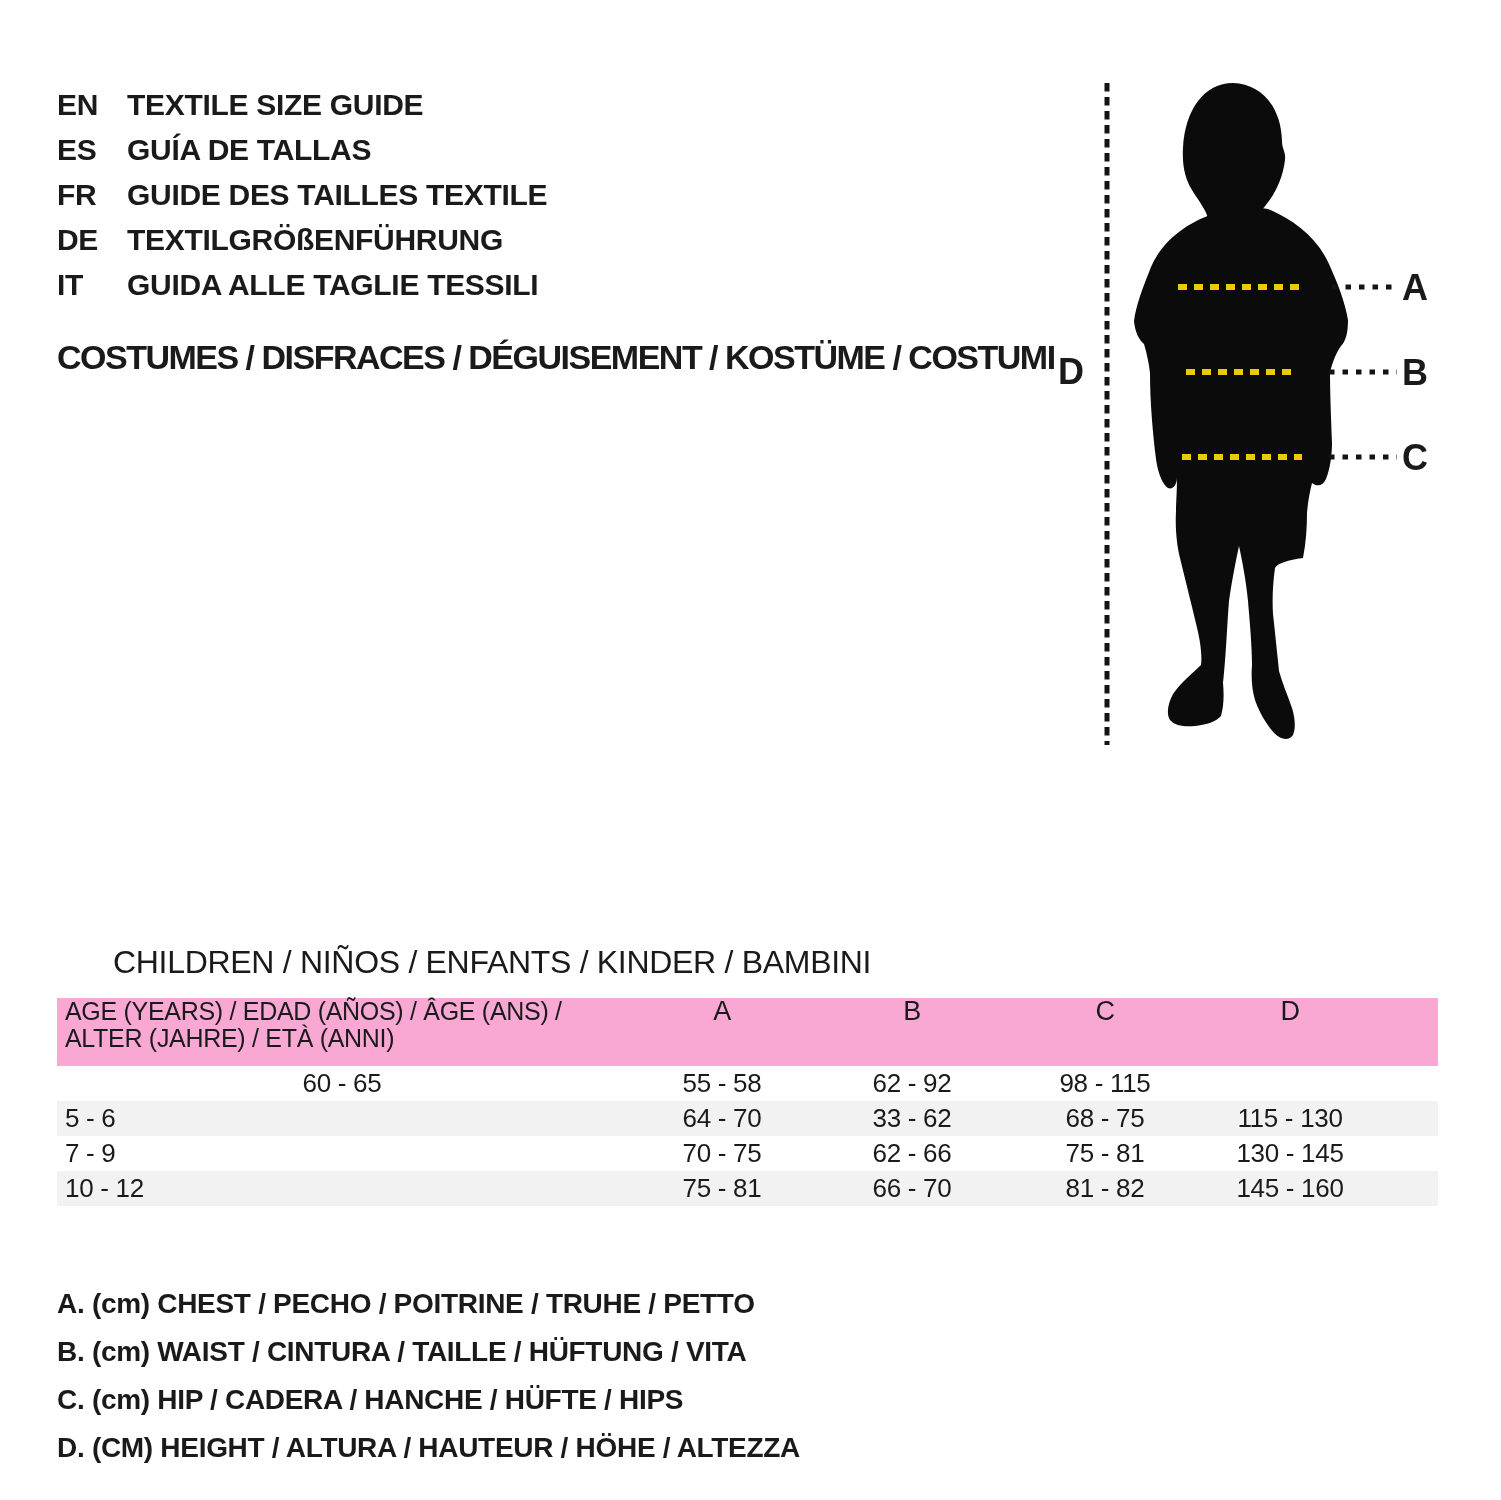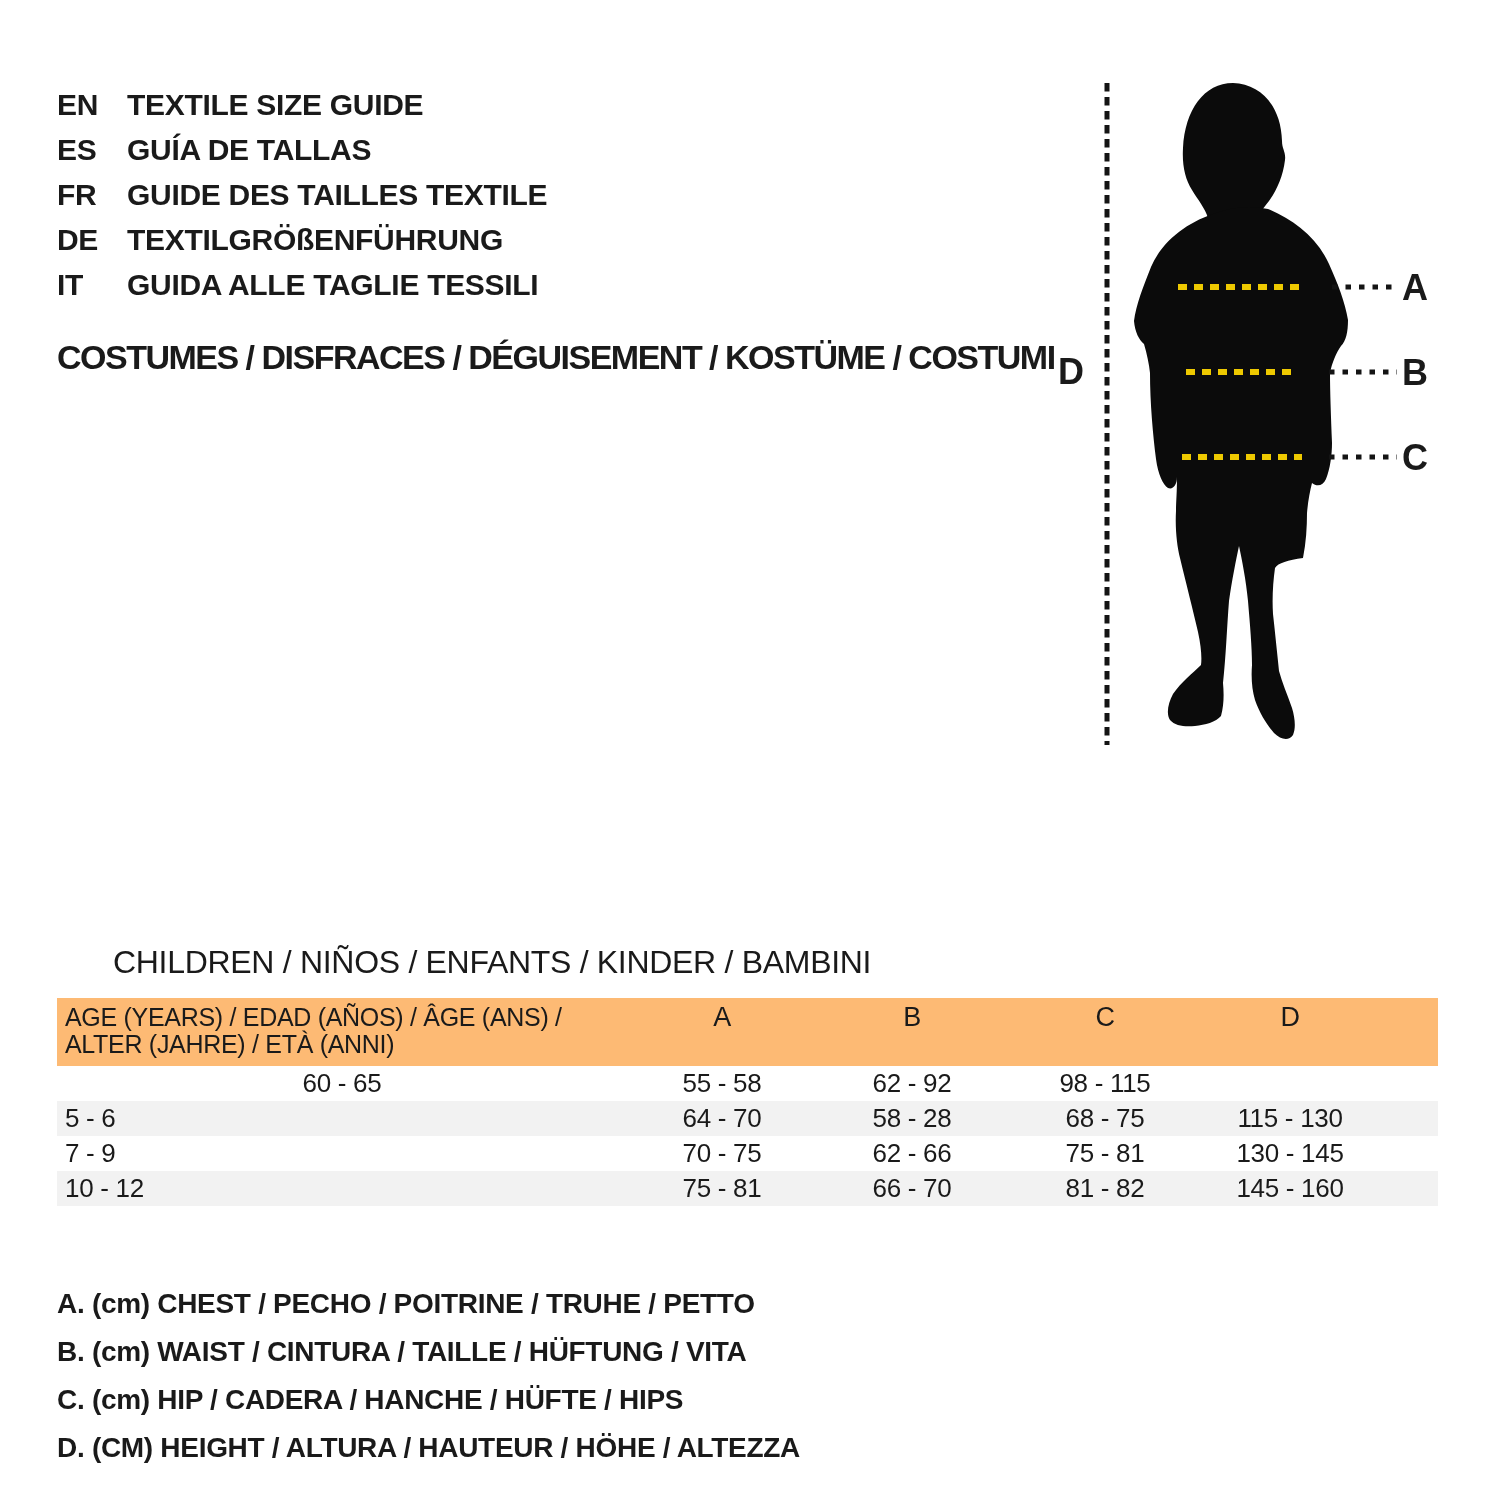--- a/index.html
+++ b/index.html
@@ -30,22 +30,22 @@
 
   
   .table-title { left:73px; top:944px; font-size:32px; font-weight:500;margin-left:40px; }
   .size-table { left:57px; top:998px; width:1381px; font-size:26px; }
   .trow {
     display:grid;
     grid-template-columns:570px 190px 190px 196px 174px auto;
     align-items:center;
   }
   .thead {
-    background:#fdba74; height:68px; align-items:start;
-    font-size:25px; line-height:27px; padding-top:6px;
+    background:#f9a8d4; height:68px; align-items:start;
+    font-size:25px; line-height:27px; 
   }
   .thead .age-h { padding-left:8px; }
   .thead .col-h { text-align:center; font-size:27px; }
   .tdata { height:35px; line-height:35px; }
   .tdata:nth-child(odd) { background:#f2f2f2; }
   .tdata .age-c { padding-left:8px; }
   .tdata .val-c { text-align:center; }
 
   
   .legend { left:57px; top:1248px; font-size:28px; font-weight:600; line-height:48px;margin-top:32px; }
@@ -173,21 +173,21 @@
   <div class="trow tdata">
     <div class="val-c">60 - 65</div>
     <div class="val-c">55 - 58</div>
     <div class="val-c">62 - 92</div>
     <div class="val-c">98 - 115</div>
     <div></div>
   </div>
   <div class="trow tdata">
     <div class="age-c">5 - 6</div>
     <div class="val-c">64 - 70</div>
-    <div class="val-c">58 - 28</div>
+    <div class="val-c">33 - 62</div>
     <div class="val-c">68 - 75</div>
     <div class="val-c">115 - 130</div>
     <div></div>
   </div>
   <div class="trow tdata">
     <div class="age-c">7 - 9</div>
     <div class="val-c">70 - 75</div>
     <div class="val-c">62 - 66</div>
     <div class="val-c">75 - 81</div>
     <div class="val-c">130 - 145</div>

